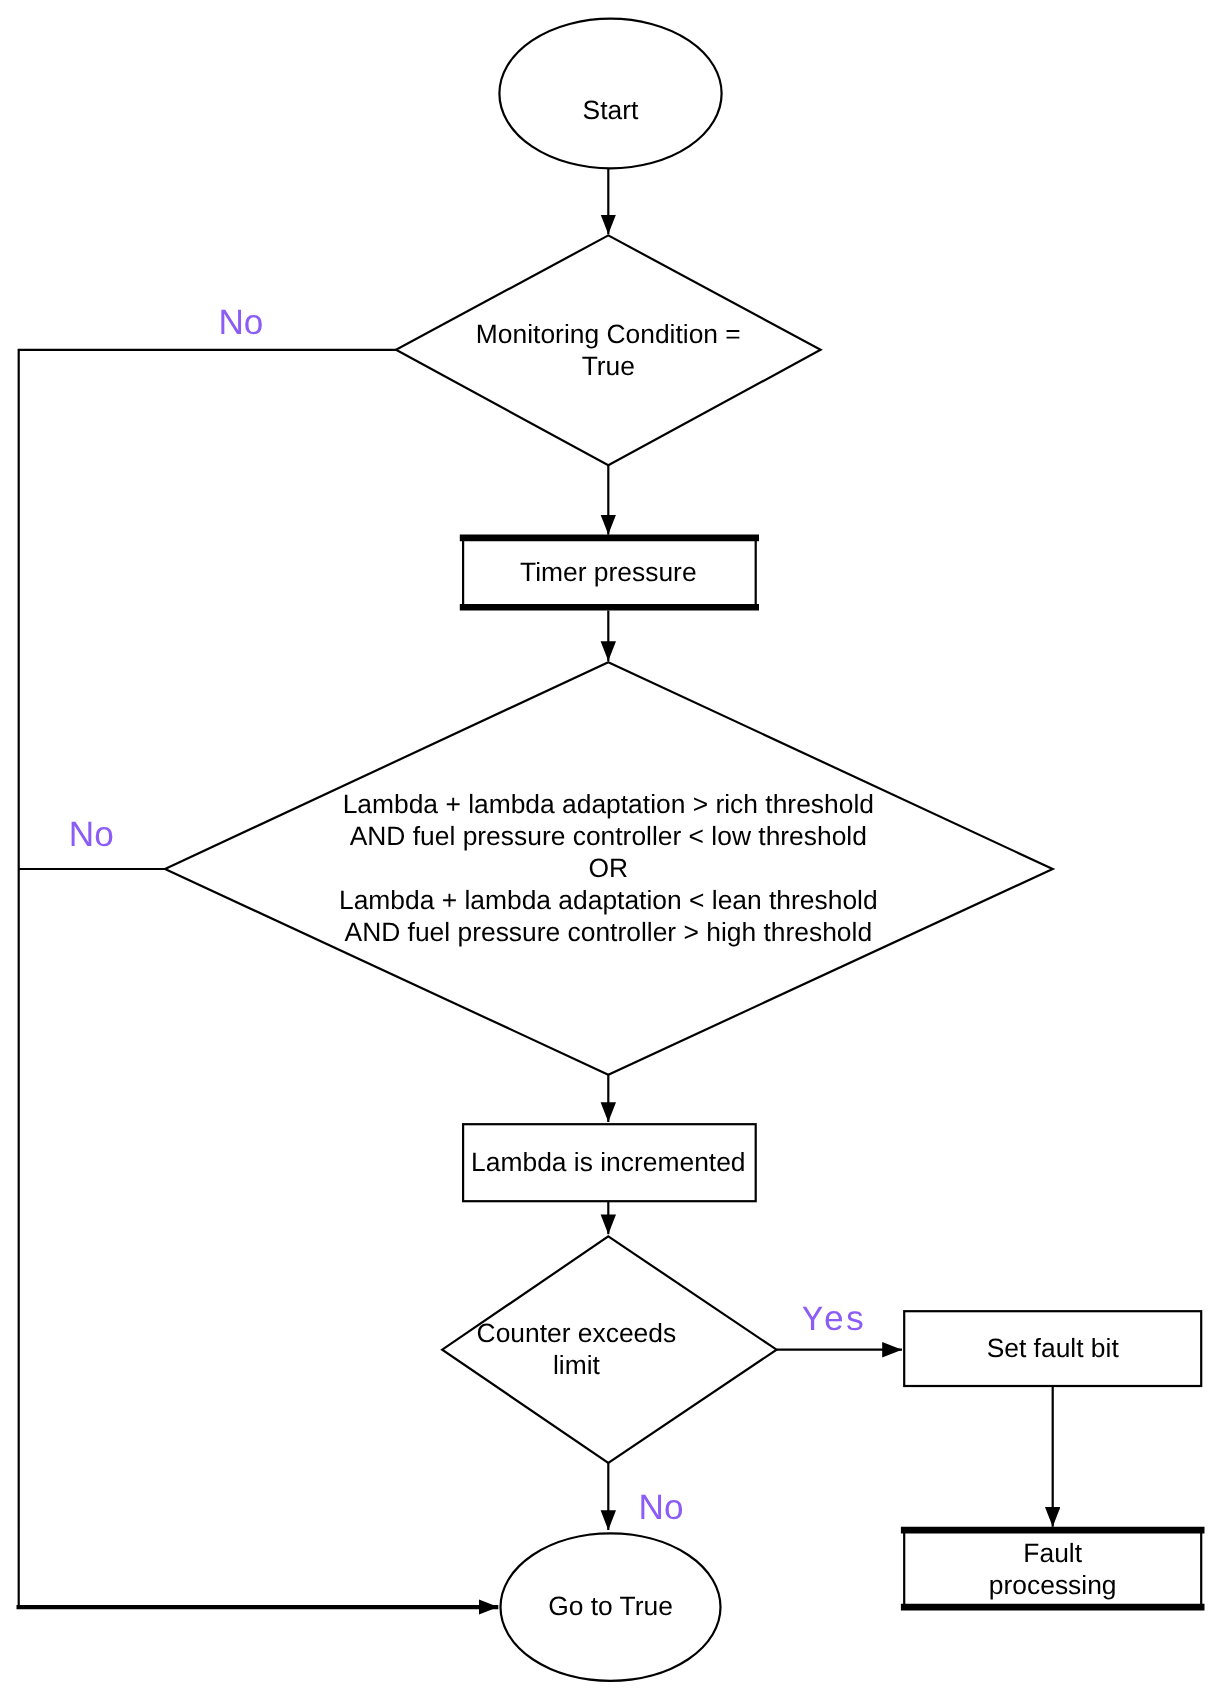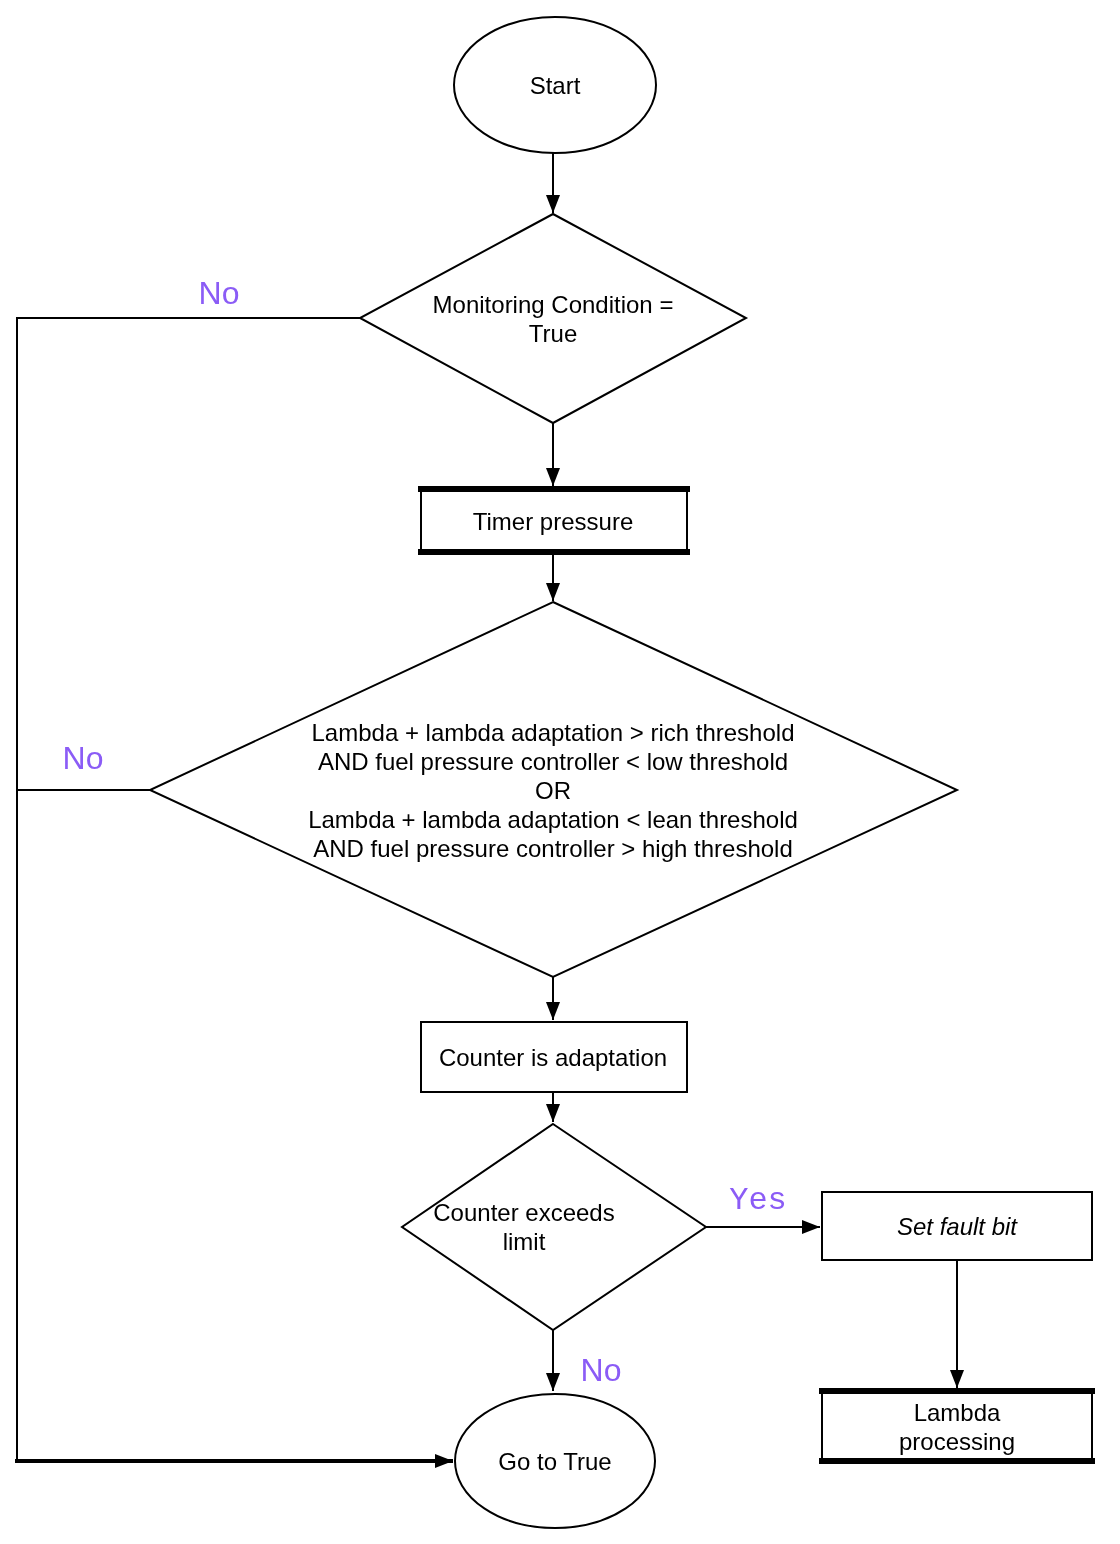--- a/index.html
+++ b/index.html
@@ -90,41 +90,41 @@
     <line x1="819" y1="1391" x2="1095" y2="1391" stroke="#000000" stroke-width="6"></line>
     <line x1="819" y1="1461" x2="1095" y2="1461" stroke="#000000" stroke-width="6"></line>
 
     <line x1="553" y1="1330" x2="553" y2="1391" stroke="#000000" stroke-width="2" marker-end="url(#arrowhead)"></line>
 
     <line x1="15" y1="1461" x2="453" y2="1461" stroke="#000000" stroke-width="4" marker-end="url(#arrowhead)"></line>
 
     <ellipse cx="555" cy="1461" rx="100" ry="67" fill="#ffffff" stroke="#000000" stroke-width="2"></ellipse>
   </svg>
 
-  <div class="node-label" style="left:555px; top:85px;">Start</div>
+  <div class="node-label" style="left:555px; top:101px;">Start</div>
 
   <div class="node-label" style="left:553px; top:319px;">Monitoring Condition =
 True</div>
 
   <div class="node-label" style="left:553px; top:521px;">Timer pressure</div>
 
   <div class="node-label" style="left:553px; top:790px;text-align:center;">Lambda + lambda adaptation &gt; rich threshold
 AND fuel pressure controller &lt; low threshold
 OR
 Lambda + lambda adaptation &lt; lean threshold
 AND fuel pressure controller &gt; high threshold</div>
 
-  <div class="node-label" style="left:553px; top:1057px;">Counter is adaptation</div>
+  <div class="node-label" style="left:553px; top:1057px;">Lambda is incremented</div>
 
   <div class="node-label" style="left:524px; top:1227px;">Counter exceeds
 limit</div>
 
-  <div class="node-label" style="left:957px; top:1226px;font-style:italic;">Set fault bit</div>
+  <div class="node-label" style="left:957px; top:1226px;">Set fault bit</div>
 
-  <div class="node-label" style="left:957px; top:1427px;">Lambda processing</div>
+  <div class="node-label" style="left:957px; top:1427px;">Fault processing</div>
 
   <div class="node-label" style="left:555px; top:1461px;">Go to True</div>
 
   <div class="edge-label" style="left:219px; top:293px;">No</div>
 
   <div class="edge-label" style="left:83px; top:758px;">No</div>
 
   <div class="edge-label" style="left:758px; top:1201px;font-family:Liberation Mono, monospace;">Yes</div>
 
   <div class="edge-label" style="left:601px; top:1370px;">No</div>

